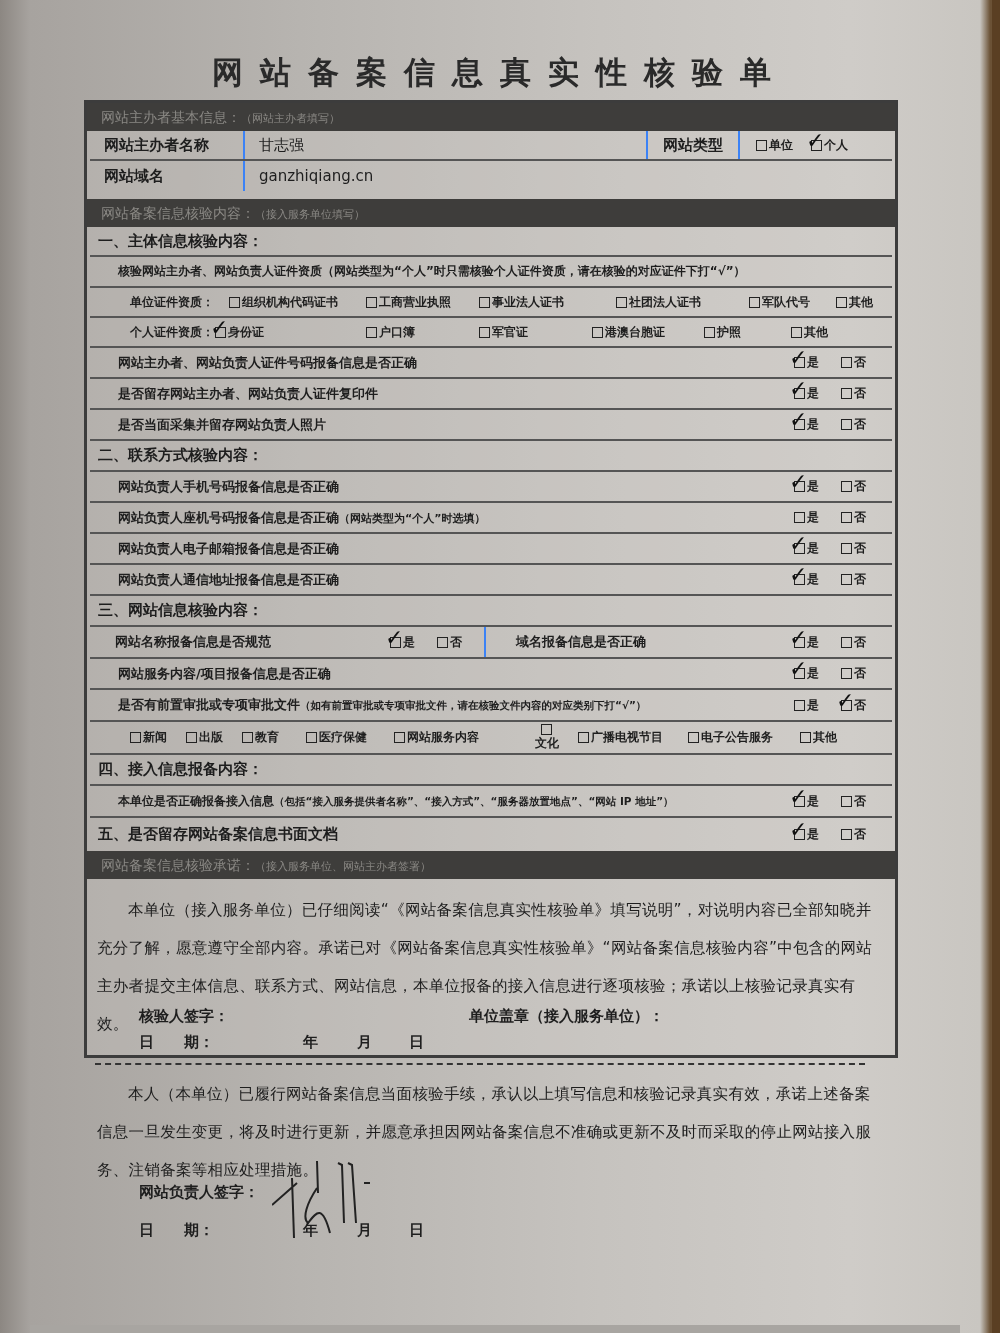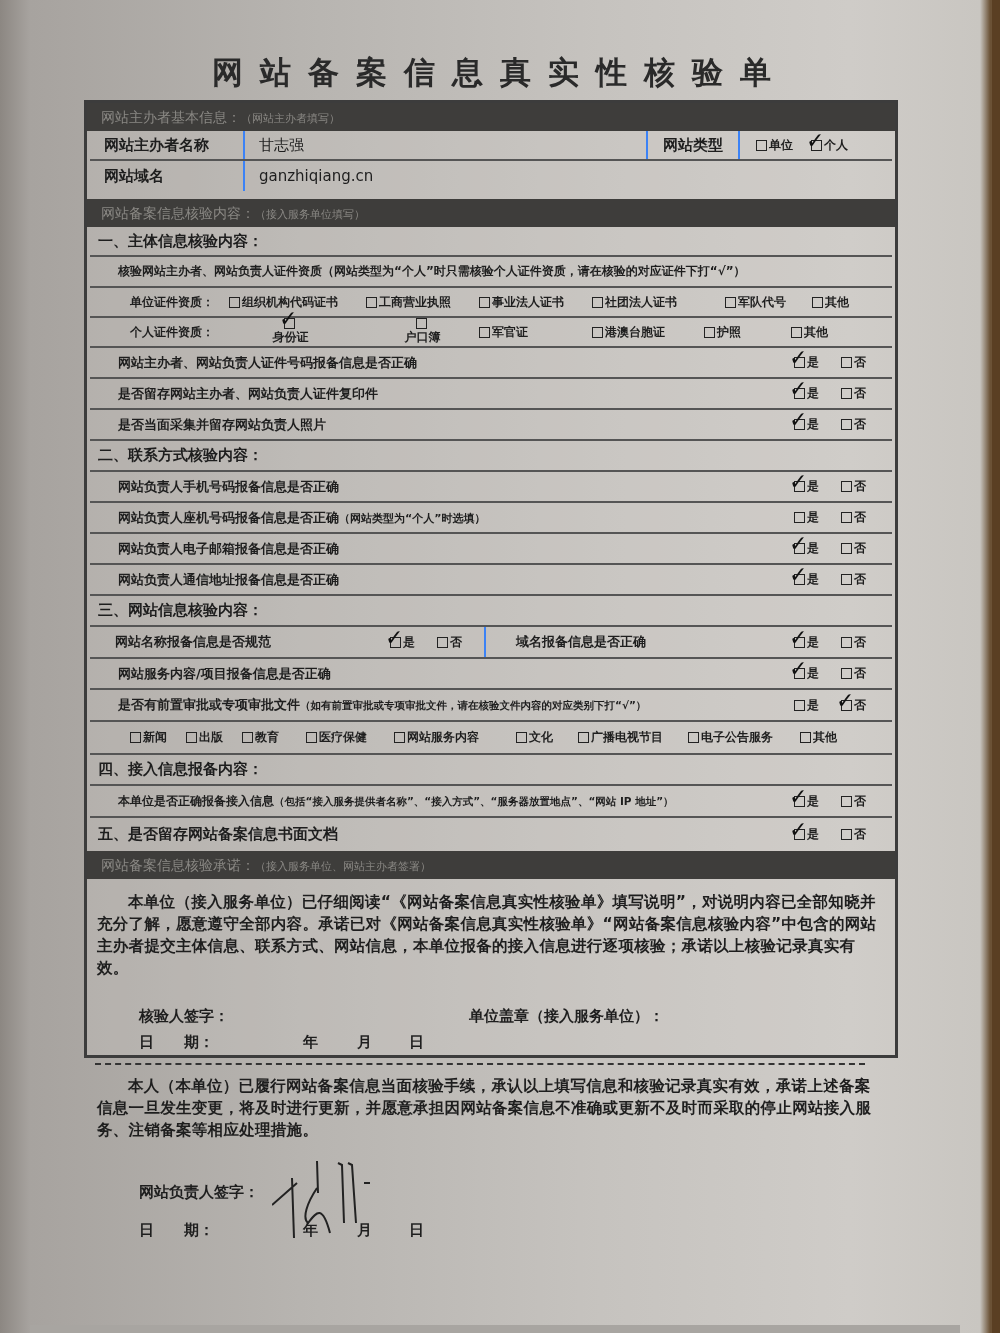--- a/index.html
+++ b/index.html
@@ -30,21 +30,21 @@
   .sec { font-size:15px; padding-left:8px; }
   .q { padding-left:28px; font-size:13px; }
   .q small { font-size:11px; font-weight:bold; }
   .yn { position:absolute; right:26px; display:flex; gap:22px; font-size:13px; font-weight:bold; }
   .opt { display:inline-flex; align-items:center; font-size:12px; font-weight:bold; }
   .box { display:inline-block; width:9px; height:9px; border:1.5px solid #222; margin-right:2px; position:relative; }
   .box.checked::after {
     content:"✓"; position:absolute; left:-6px; top:-13px; font-size:22px; font-weight:bold; color:#111;
   }
   .opts { display:flex; align-items:center; width:100%; }
-  .para { position:absolute; left:10px; right:10px; font-size:15.5px; font-weight:bold; line-height:22px; text-indent:2em; letter-spacing:0.3px; }
+  .para { position:absolute; left:10px; right:10px; font-size:15.5px; font-weight:normal; line-height:38px; text-indent:2em; letter-spacing:0.3px; }
   .sig { position:absolute; font-size:15px; font-weight:bold; }
   .dash { position:absolute; left:8px; right:30px; border-top:2px dashed #333; }
   .bottomline { position:absolute; left:30px; top:1325px; width:930px; height:8px; background:#a8a5a1; }
   svg.signature { position:absolute; }
 </style>
 </head>
 <body>
 
 <div class="wood"></div>
 
@@ -95,42 +95,42 @@
           <span>组织机构代码证书</span>
         </span>
       <span class="opt" style="width:113px;">
           <span class="box"></span>
           <span>工商营业执照</span>
         </span>
       <span class="opt" style="width:113px;">
           <span class="box"></span>
           <span>事业法人证书</span>
         </span>
-      <span class="opt" style="width:112px;">
+      <span class="opt" style="width:112px;margin-left:24px;">
           <span class="box"></span>
           <span>社团法人证书</span>
         </span>
       <span class="opt" style="width:87px;padding-left:21px;">
           <span class="box"></span>
           <span>军队代号</span>
         </span>
       <span class="opt">
           <span class="box"></span>
           <span>其他</span>
         </span>
     </div>
   </div>
   <div class="row" style="top:215px;height:30px;">
     <div class="opts" style="padding-left:40px;">
       <span class="opt" style="width:85px;">个人证件资质：</span>
-      <span class="opt" style="width:151px;flex-direction:column;">
+      <span class="opt" style="width:151px;">
           <span class="box checked"></span>
           <span>身份证</span>
         </span>
-      <span class="opt" style="width:113px;flex-direction:column;">
+      <span class="opt" style="width:113px;">
           <span class="box"></span>
           <span>户口簿</span>
         </span>
       <span class="opt" style="width:113px;">
           <span class="box"></span>
           <span>军官证</span>
         </span>
       <span class="opt" style="width:112px;">
           <span class="box"></span>
           <span>港澳台胞证</span>
@@ -314,21 +314,21 @@
           <span>教育</span>
         </span>
       <span class="opt" style="width:88px;">
           <span class="box"></span>
           <span>医疗保健</span>
         </span>
       <span class="opt" style="width:122px;">
           <span class="box"></span>
           <span>网站服务内容</span>
         </span>
-      <span class="opt" style="width:62px;">
+      <span class="opt" style="width:62px;flex-direction:column;">
           <span class="box"></span>
           <span>文化</span>
         </span>
       <span class="opt" style="width:110px;font-family:Liberation Serif, serif;">
           <span class="box"></span>
           <span>广播电视节目</span>
         </span>
       <span class="opt" style="width:112px;">
           <span class="box"></span>
           <span>电子公告服务</span>

